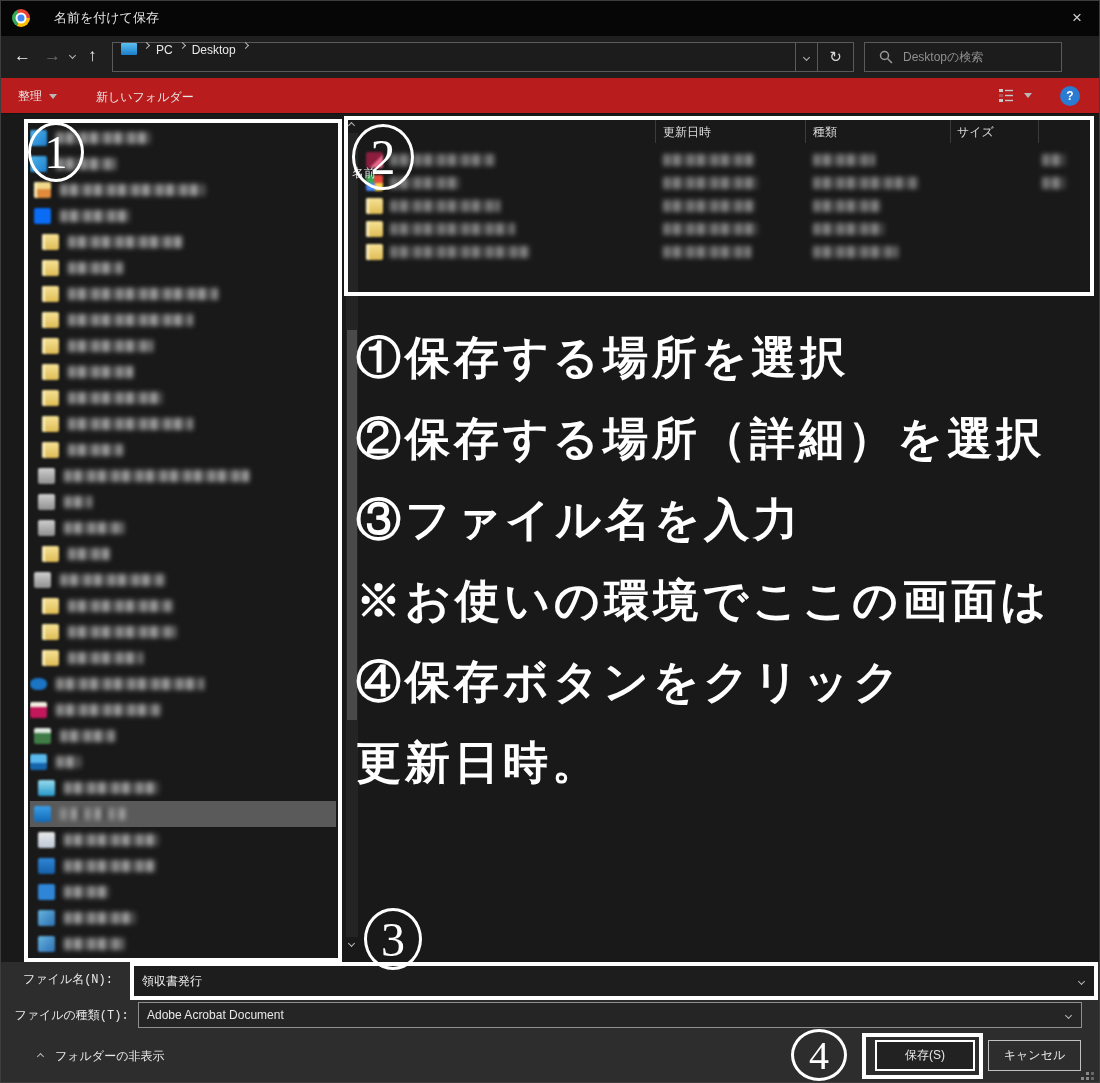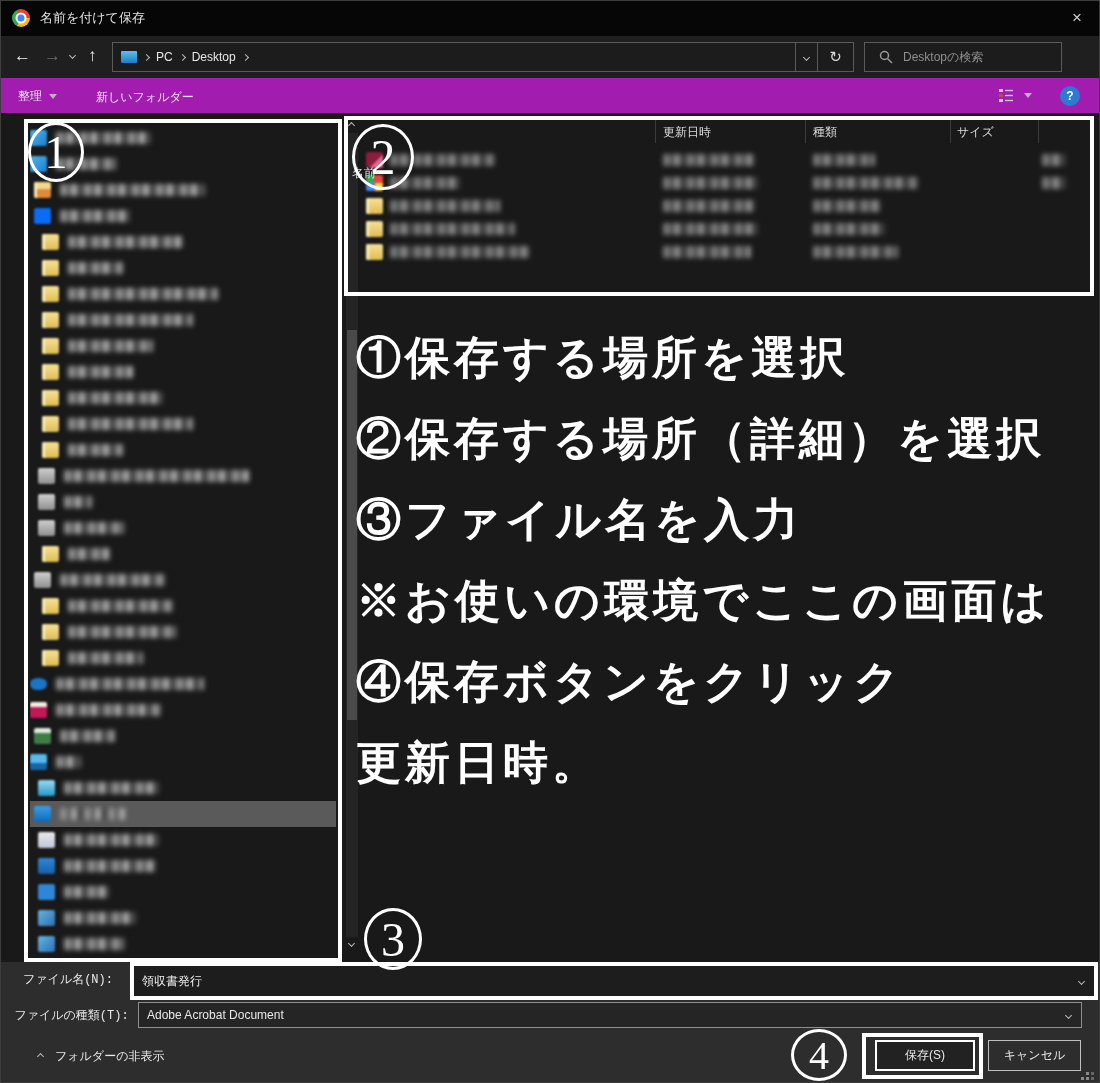--- a/index.html
+++ b/index.html
@@ -11,41 +11,41 @@
   }
   .abs { position:absolute; }
   .flex { display:flex; align-items:center; }
 
   
   .titlebar { left:0; top:0; width:1100px; height:36px; background:#060606; display:flex; align-items:center; }
   .chrome-ic { width:18px; height:18px; border-radius:50%; margin-left:12px; position:relative;
     background:conic-gradient(from -30deg,#ea4335 0 33%,#fbbc05 33% 66%,#34a853 66% 100%); }
   .chrome-ic::after { content:""; position:absolute; left:50%; top:50%; width:7px; height:7px;
     transform:translate(-50%,-50%); background:#4285f4; border:2px solid #fff; border-radius:50%; }
-  .win-title { margin-left:10px; font-size:13px; color:#e2e2e2; }
+  .win-title { margin-left:24px; font-size:13px; color:#e2e2e2; }
   .close-btn { margin-left:auto; width:46px; height:36px; display:flex; align-items:center; justify-content:center;
     color:#d0d0d0; font-size:17px; }
 
   
   .navbar { left:0; top:36px; width:1100px; height:42px; background:#1f1f1f; }
   .navarrow { font-size:17px; line-height:1; }
   .addressbar { left:112px; top:6px; width:742px; height:30px; border:1px solid #5a5a5a; background:#1c1c1c; display:flex; align-items:center; }
-  .addr-main { flex:1; display:flex; align-items:center; height:100%; padding-left:8px; gap:7px; }
+  .addr-main { flex:1; display:flex; height:100%; padding-left:8px; gap:7px; }
   .addr-cell { width:22px; height:100%; display:flex; align-items:center; justify-content:center; border-left:1px solid #5a5a5a; }
   .monitor-ic { width:16px; height:12px; border-radius:1px; background:linear-gradient(180deg,#5cc0f0,#1b7ec9); }
   .chev { display:inline-block; width:7px; height:7px; border-right:2px solid #cfcfcf; border-bottom:2px solid #cfcfcf; }
   .chev.down { transform:rotate(45deg); }
   .chev.up   { transform:rotate(225deg); }
   .chev.right{ transform:rotate(-45deg); }
   .chev.sm { width:5px; height:5px; border-width:1.5px; border-color:#b8b8b8; }
   .searchbox { left:864px; top:6px; width:198px; height:30px; border:1px solid #5a5a5a; background:#1c1c1c; display:flex; align-items:center; padding-left:14px; gap:10px; }
   .placeholder { color:#8f8f8f; }
 
   
-  .cmdbar { left:0; top:78px; width:1100px; height:36px; background:#a21caf; border-bottom:1px solid #121212; }
+  .cmdbar { left:0; top:78px; width:1100px; height:36px; background:#b91c1c; border-bottom:1px solid #121212; }
   .tri-down { width:0; height:0; border-left:4px solid transparent; border-right:4px solid transparent; border-top:5px solid #b8b8b8; display:inline-block; }
   .helpcirc { width:20px; height:20px; border-radius:50%; background:#2b7bd3; color:#fff; font-weight:bold; font-size:12px;
     display:flex; align-items:center; justify-content:center; }
 
   
   .mainarea { left:0; top:114px; width:1100px; height:848px; background:#191919; }
   .bottompanel { left:0; top:962px; width:1100px; height:121px; background:#2d2d2d; }
 
   
   .wbox { border:4px solid #ffffff; }

